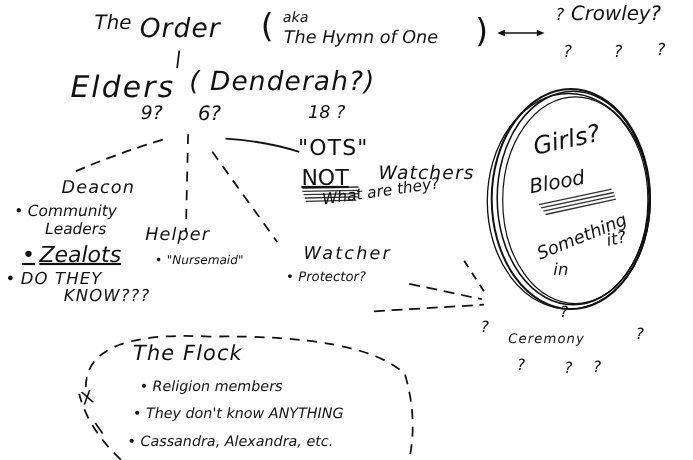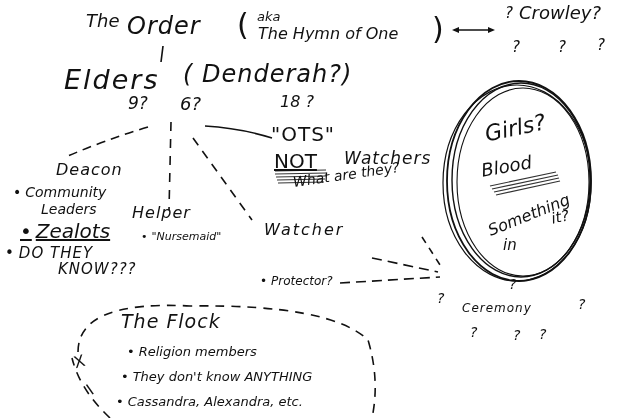--- a/index.html
+++ b/index.html
@@ -65,42 +65,42 @@
 <div class="t" style="left:257px;top:10px;font-size:13px;">aka</div>
 <div class="t" style="left:258px;top:26px;font-size:16px;">The Hymn of One</div>
 <div class="t" style="left:432px;top:14px;font-size:30px;font-style:normal;">)</div>
 <div class="t" style="left:505px;top:6px;font-size:15px;">?</div>
 <div class="t" style="left:519px;top:4px;font-size:18px;">Crowley?</div>
 <div class="t" style="left:512px;top:40px;font-size:15px;">?</div>
 <div class="t" style="left:558px;top:40px;font-size:15px;">?</div>
 <div class="t" style="left:597px;top:38px;font-size:15px;">?</div>
 
 <div class="t" style="left:64px;top:66px;font-size:27px;letter-spacing:2px;">Elders</div>
-<div class="t" style="left:183px;top:62px;font-size:24px;letter-spacing:1px;">( Denderah?)</div>
+<div class="t" style="left:172px;top:62px;font-size:24px;letter-spacing:1px;">( Denderah?)</div>
 <div class="t" style="left:128px;top:95px;font-size:17px;">9?</div>
 <div class="t" style="left:180px;top:95px;font-size:18px;">6?</div>
 <div class="t" style="left:280px;top:94px;font-size:16px;font-style:italic;">18 ?</div>
 
 <div class="t" style="left:271px;top:124px;font-size:20px;font-style:normal;letter-spacing:1px;">"OTS"</div>
 <div class="t" style="left:274px;top:151px;font-size:20px;font-style:normal;text-decoration:underline;">NOT</div>
 <div class="t" style="left:344px;top:150px;font-size:17px;letter-spacing:1px;">Watchers</div>
 <div class="t" style="left:292px;top:175px;font-size:14px;transform:rotate(-8deg);transform-origin:left top;">What are they?</div>
 
 <div class="t" style="left:13px;top:162px;font-size:16px;letter-spacing:1px;margin-left:43px;">Deacon</div>
 <div class="t bullet" style="left:13px;top:185px;font-size:14px;">Community</div>
 <div class="t" style="left:41px;top:202px;font-size:14px;">Leaders</div>
 <div class="t bullet" style="left:20px;top:221px;font-size:20px;text-decoration:underline;">Zealots</div>
 <div class="t bullet" style="left:5px;top:246px;font-size:15px;letter-spacing:1px;">DO THEY</div>
 <div class="t" style="left:21px;top:262px;font-size:15px;letter-spacing:1px;margin-left:37px;">KNOW???</div>
 
 <div class="t" style="left:132px;top:205px;font-size:16px;letter-spacing:1px;">Helper</div>
 <div class="t bullet" style="left:141px;top:231px;font-size:11px;">"Nursemaid"</div>
 
-<div class="t" style="left:264px;top:222px;font-size:16px;letter-spacing:2px;">Watcher</div>
-<div class="t bullet" style="left:260px;top:245px;font-size:12px;margin-top:30px;">Protector?</div>
+<div class="t" style="left:276px;top:222px;font-size:16px;letter-spacing:2px;">Watcher</div>
+<div class="t bullet" style="left:260px;top:245px;font-size:12px;">Protector?</div>
 
 <div class="t" style="left:483px;top:124px;font-size:22px;transform:rotate(-12deg);transform-origin:left top;">Girls?</div>
 <div class="t" style="left:480px;top:162px;font-size:18px;transform:rotate(-10deg);transform-origin:left top;">Blood</div>
 <div class="t" style="left:486px;top:224px;font-size:16px;transform:rotate(-22deg);transform-origin:left top;">Something</div>
 <div class="t" style="left:503px;top:238px;font-size:15px;">in</div>
 <div class="t" style="left:550px;top:212px;font-size:15px;transform:rotate(-12deg);transform-origin:left top;">it?</div>
 
 <div class="t" style="left:509px;top:277px;font-size:14px;">?</div>
 <div class="t" style="left:437px;top:291px;font-size:14px;">?</div>
 <div class="t" style="left:578px;top:297px;font-size:14px;">?</div>

